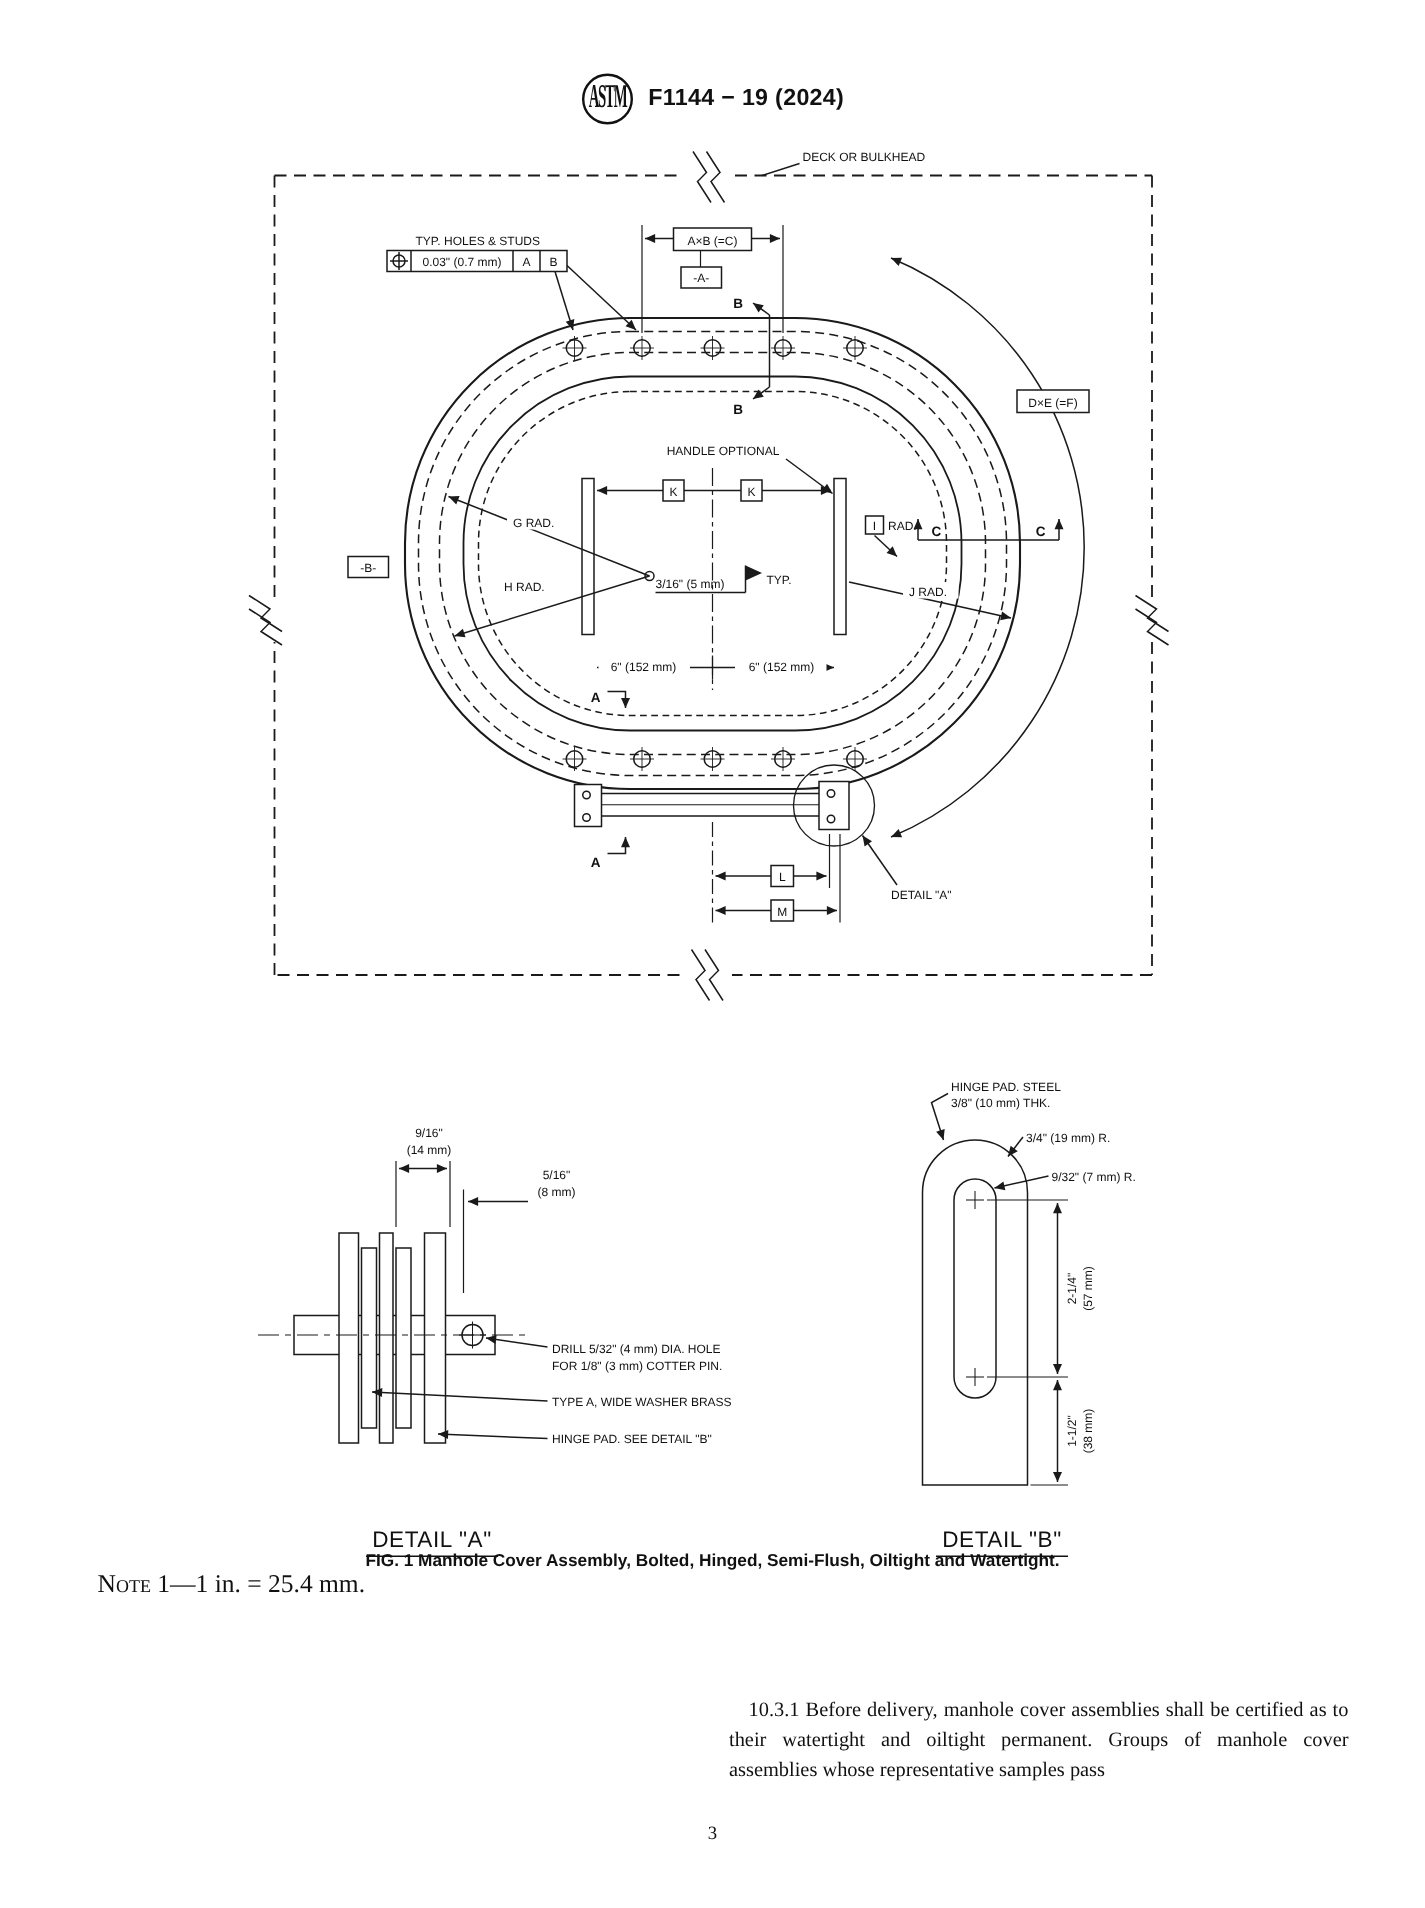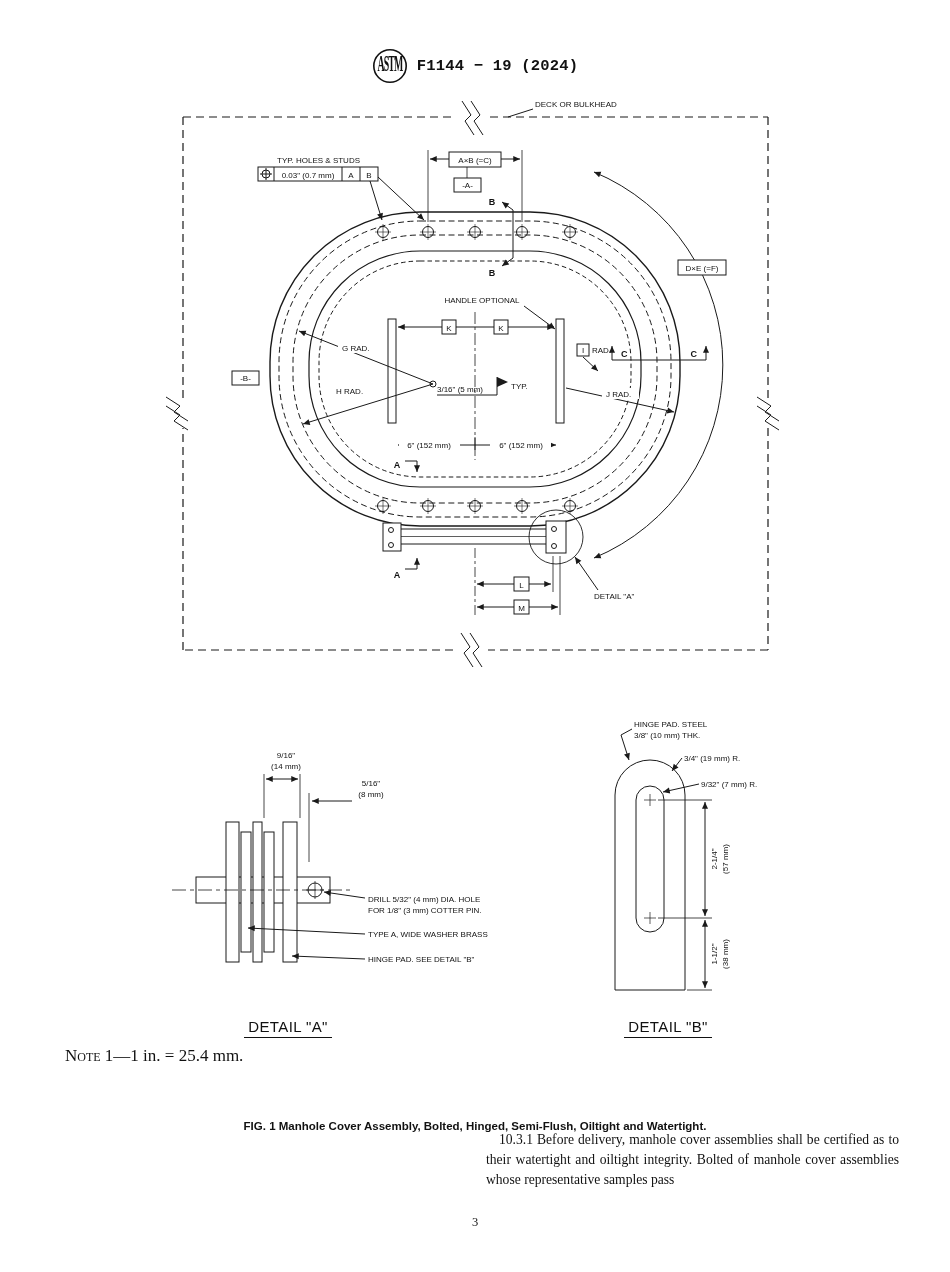--- a/index.html
+++ b/index.html
@@ -1,31 +1,31 @@
 <!DOCTYPE html>
 <html><head>
 <meta charset="utf-8">
 <style>
   *{margin:0;padding:0;box-sizing:border-box}
   html,body{background:#fff}
   .page{position:relative;width:950px;height:1272px;background:#fff;color:#111;
         font-family:"Liberation Serif",serif;overflow:hidden}
   .header{position:absolute;top:48px;left:0;width:100%;display:flex;
           justify-content:center;align-items:center;gap:9px}
-  .doc-title{font-family:Liberation Mono, monospace;font-weight:bold;
+  .doc-title{font-family:Liberation Sans, sans-serif;font-weight:bold;
              font-size:15.5px;letter-spacing:.2px}
   .figsvg{position:absolute;top:0;left:0}
   .figsvg text{font-family:"Liberation Sans",sans-serif;font-size:8px;fill:#111;stroke:none}
   .figsvg .t9{font-size:9px;font-weight:bold}
   .detail-title{position:absolute;font-family:"Liberation Sans",sans-serif;
                 font-size:15px;text-align:center;letter-spacing:.4px}
   .detail-title span{display:inline-block;border-bottom:1.3px solid #111;padding:0 4px 2px}
   .note{position:absolute;left:65px;top:1046px;font-size:17px}
   .sc{font-variant:small-caps}
-  .caption{position:absolute;left:0;top:1120px;width:100%;text-align:center;
+  .caption{position:absolute;left:0;top:1035px;width:100%;text-align:center;
            font-family:"Liberation Sans",sans-serif;font-weight:bold;font-size:11.5px}
   .col{position:absolute;top:1130px;width:413px;text-align:justify;
        font-size:13.6px;line-height:1.47}
   .col-left{left:52px}
   .col-right{left:486px;text-indent:13px}
   .pageno{position:absolute;top:1215px;left:0;width:100%;text-align:center;font-size:12.5px}
 </style>
 </head>
 <body>
 
@@ -304,17 +304,17 @@
   <div class="detail-title" style="left:236px;top:1018px;width:104px">
     <span>DETAIL "A"</span>
   </div>
   <div class="detail-title" style="left:616px;top:1018px;width:104px">
     <span>DETAIL "B"</span>
   </div>
 
   <div class="note"><span class="sc">Note 1</span><span>—1 in. = 25.4 mm.</span></div>
   <div class="caption">FIG. 1  Manhole Cover Assembly, Bolted, Hinged, Semi-Flush, Oiltight and Watertight.</div>
 
-  <p class="col col-right">10.3.1 Before delivery, manhole cover assemblies shall be certified as to their watertight and oiltight integrity. Bolted of manhole cover assemblies whose representative samples pass</p>
+  <p class="col col-right">10.3.1 Before delivery, manhole cover assemblies shall be certified as to their watertight and oiltight permanent. Groups of manhole cover assemblies whose representative samples pass</p>
 
   <div class="pageno">3</div>
 
 </div>
 
 </body></html>

